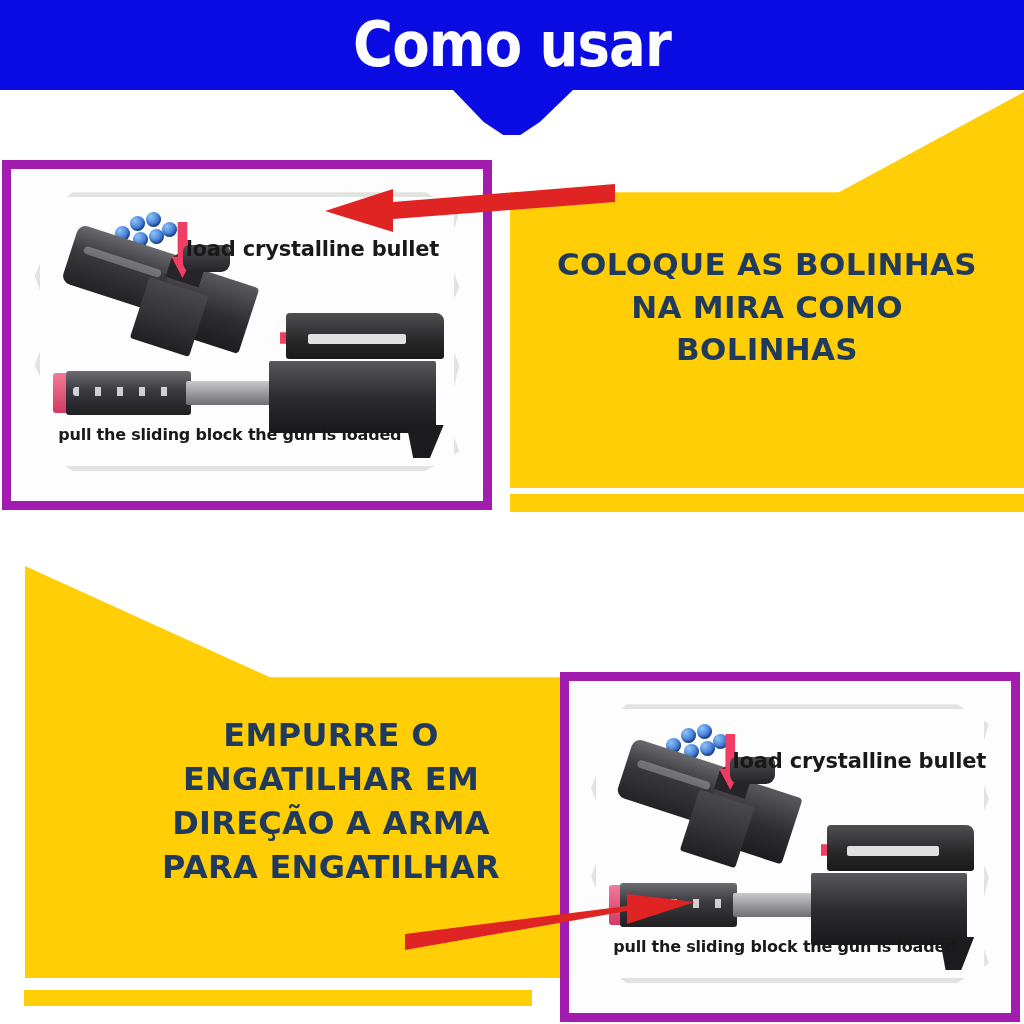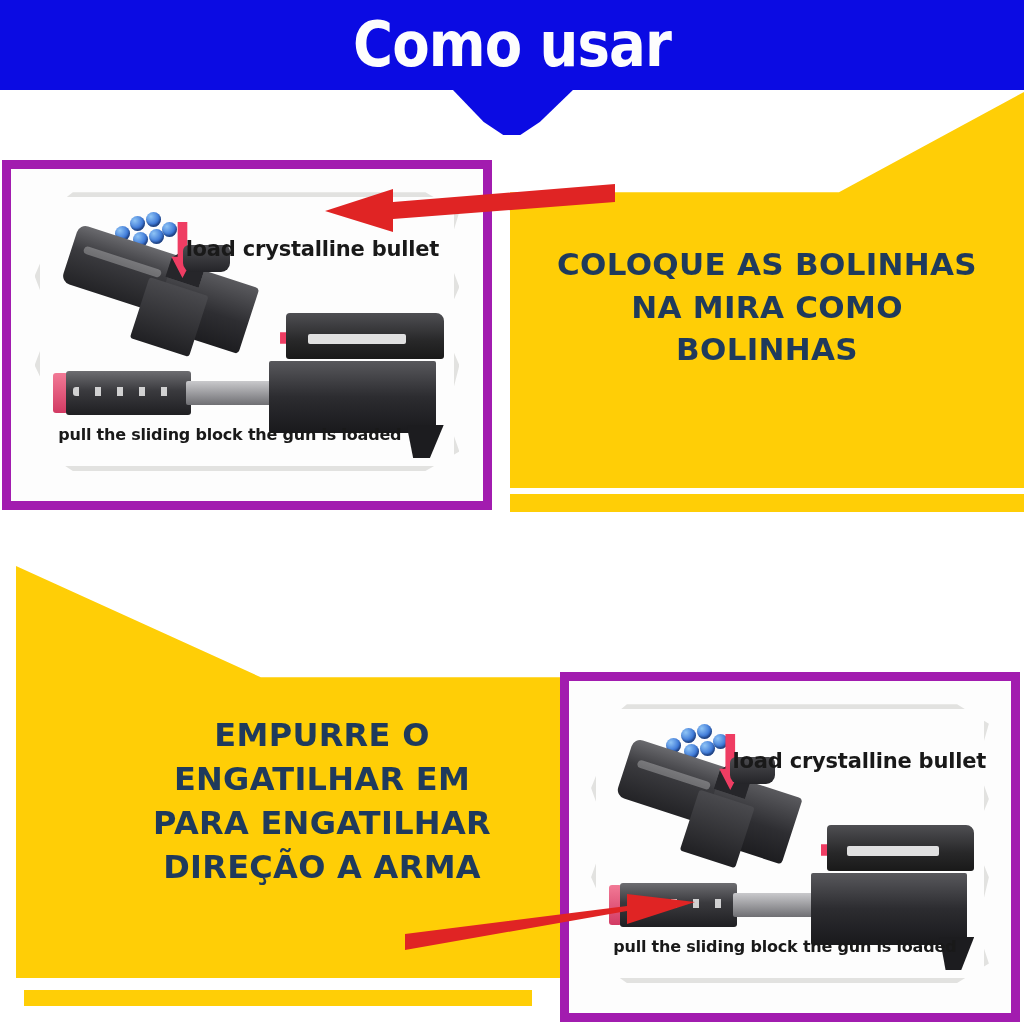--- a/index.html
+++ b/index.html
@@ -290,21 +290,21 @@
     justify-content: center;
   }
   #yellow-top-right {
     left: 510px;
     top: 92px;
     width: 514px;
     height: 396px;
     clip-path: polygon(0% 25.3%, 64% 25.3%, 100% 0%, 100% 100%, 0% 100%);
   }
   #yellow-bottom-left {
-    left: 16px;
+    left: 25px;
     top: 566px;
     width: 612px;
     height: 412px;
     clip-path: polygon(0% 0%, 40% 27%, 100% 27%, 100% 100%, 0% 100%);
   }
   .yellow-text {
     color: #1F3A5C;
     font-family: "DejaVu Sans", sans-serif;
     font-weight: bold;
     font-size: 31px;
@@ -402,22 +402,22 @@
   <div class="red-arrow" id="red-arrow-top">
     <svg viewBox="0 0 290 54" preserveAspectRatio="none">
       <polygon points="290,6 290,24 68,41 68,54 0,33 68,11 68,24" fill="#E02424"></polygon>
     </svg>
   </div>
 
   <div class="yellow-panel" id="yellow-bottom-left">
     <div class="yellow-text">
       <div>EMPURRE O</div>
       <div>ENGATILHAR EM</div>
+      <div>DIREÇÃO A ARMA</div>
       <div>PARA ENGATILHAR</div>
-      <div>DIREÇÃO A ARMA</div>
     </div>
   </div>
   <div class="accent-bar" id="accent-bottom"></div>
 
   <div class="photo-panel" id="photo-bottom-right">
     <div class="photo-inner">
       <div class="torn-outline"></div>
 
       <div class="pellets">
         <div class="pellet" style="left:0px;  top:14px;"></div>

